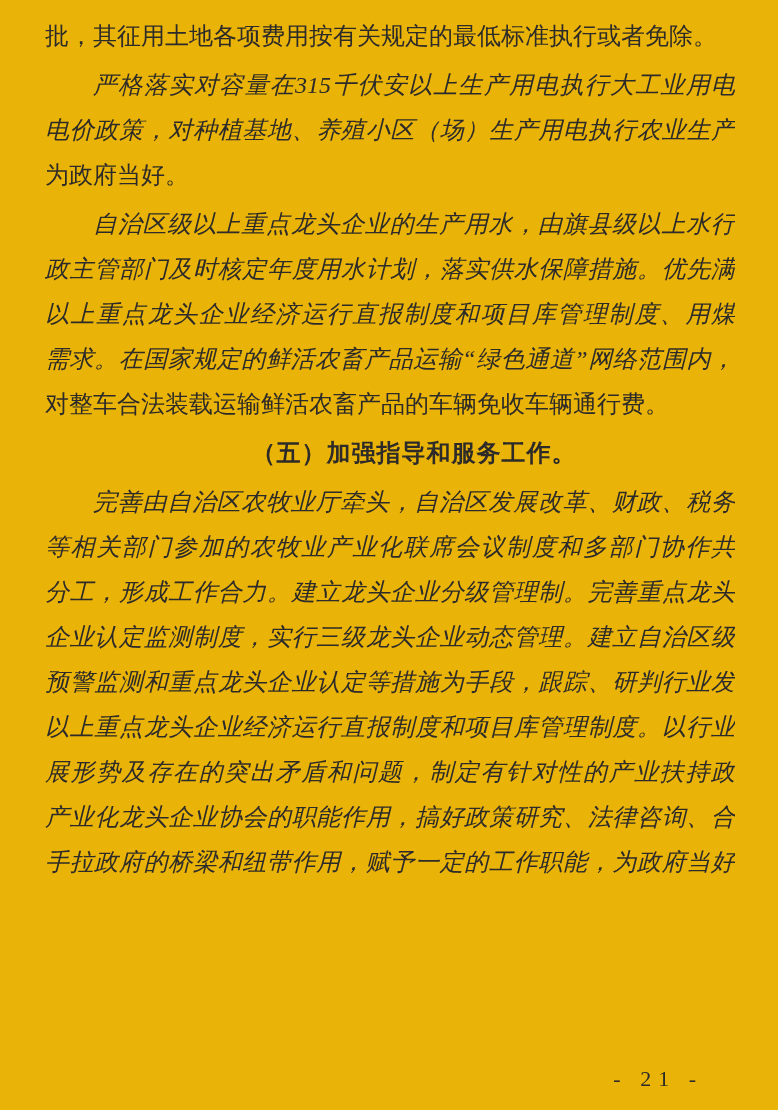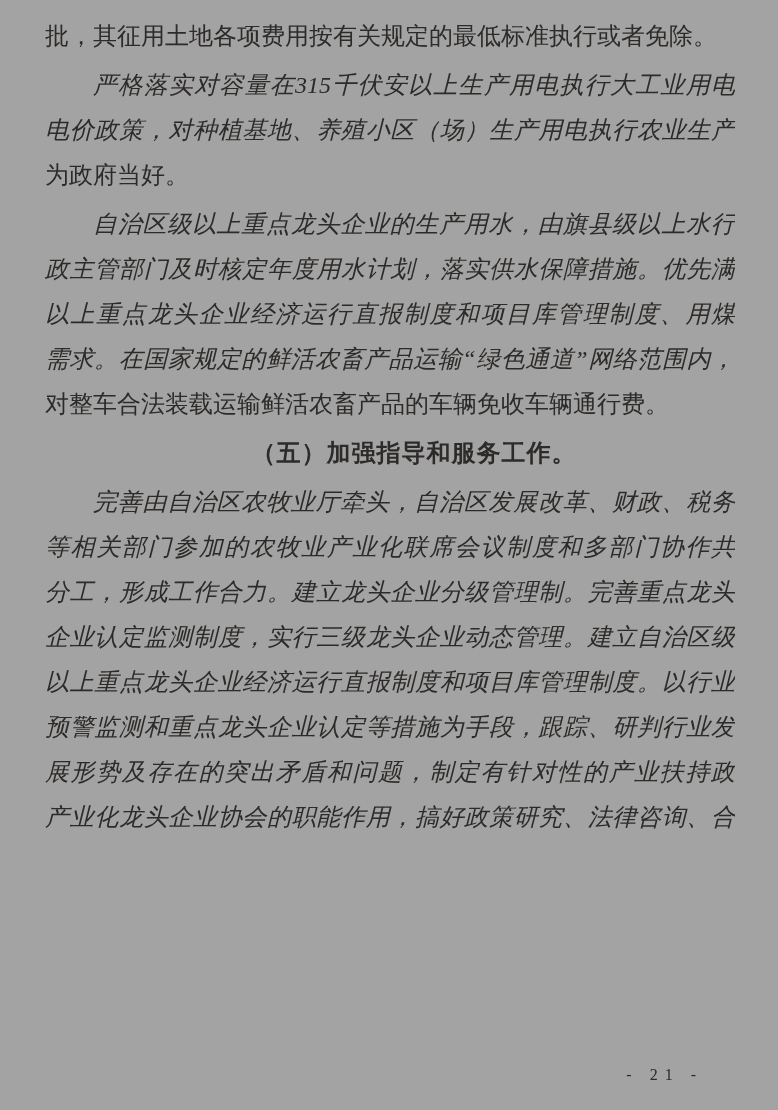--- a/index.html
+++ b/index.html
@@ -10,21 +10,21 @@
     width: 778px;
     height: 1110px;
     background: #f4f4f2;
     font-family: "Liberation Serif", "DejaVu Serif", serif;
     overflow: hidden;
   }
   .page {
     position: relative;
     width: 778px;
     height: 1110px;
-    background: #a3a3a3;
+    background: #eab308;
     color: #2d2b29;
   }
   .text-block {
     position: absolute;
     left: 45px;
     top: 14px;
     width: 690px;
   }
   .line {
     height: 45px;
@@ -53,21 +53,21 @@
     letter-spacing: 1px;
   }
   .page-number {
     position: absolute;
     left: 45px;
     top: 1066px;
     width: 690px;
     text-align: right;
     padding-right: 32px;
     box-sizing: border-box;
-    font-size: 16px;
+    font-size: 22px;
     letter-spacing: 7px;
     color: #2d2b29;
   }
 </style>
 </head>
 <body>
 
 <div class="page">
   <main class="text-block">
     <div class="line">批，其征用土地各项费用按有关规定的最低标准执行或者免除。</div>
@@ -77,19 +77,20 @@
     <div class="line indent justify pstart">自治区级以上重点龙头企业的生产用水，由旗县级以上水行</div>
     <div class="line justify">政主管部门及时核定年度用水计划，落实供水保障措施。优先满</div>
     <div class="line justify">以上重点龙头企业经济运行直报制度和项目库管理制度、用煤</div>
     <div class="line justify">需求。在国家规定的鲜活农畜产品运输“绿色通道”网络范围内，</div>
     <div class="line">对整车合法装载运输鲜活农畜产品的车辆免收车辆通行费。</div>
     <div class="line indent heading pstart">（五）加强指导和服务工作。</div>
     <div class="line indent justify pstart">完善由自治区农牧业厅牵头，自治区发展改革、财政、税务</div>
     <div class="line justify">等相关部门参加的农牧业产业化联席会议制度和多部门协作共</div>
     <div class="line justify">分工，形成工作合力。建立龙头企业分级管理制。完善重点龙头</div>
     <div class="line justify">企业认定监测制度，实行三级龙头企业动态管理。建立自治区级</div>
+    <div class="line justify">预警监测和重点龙头企业认定等措施为手段，跟踪、研判行业发</div>
     <div class="line justify">以上重点龙头企业经济运行直报制度和项目库管理制度。以行业</div>
-    <div class="line justify">预警监测和重点龙头企业认定等措施为手段，跟踪、研判行业发</div>
     <div class="line justify">展形势及存在的突出矛盾和问题，制定有针对性的产业扶持政</div>
     <div class="line justify">产业化龙头企业协会的职能作用，搞好政策研究、法律咨询、合</div>
+    <div class="line justify">手拉政府的桥梁和纽带作用，赋予一定的工作职能，为政府当好</div>
   </main>
   <div class="page-number">- 21 -</div>
 </div>
 
 </body></html>

